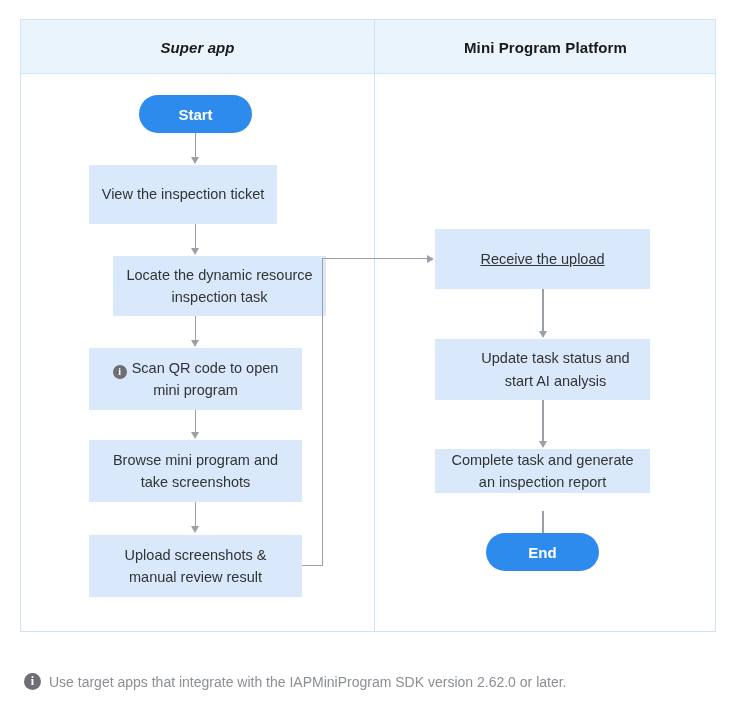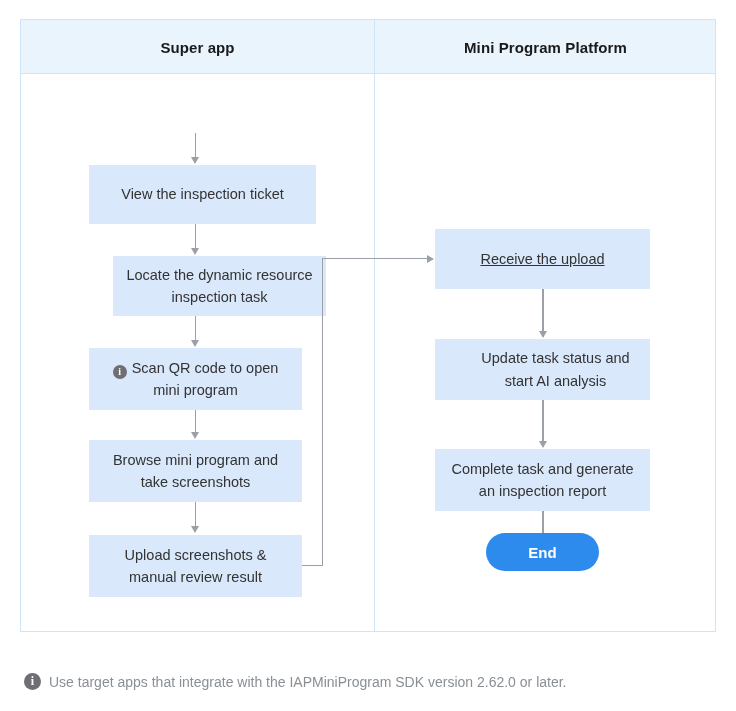--- a/index.html
+++ b/index.html
@@ -30,21 +30,21 @@
   .col-divider{
     position:absolute;left:353px;top:0;width:1px;height:611px;
     background:#cfe4f6;
   }
   .hdr-cell{
     position:absolute;top:0;height:54px;
     display:flex;align-items:center;justify-content:center;
     font-size:15px;font-weight:bold;color:#1a1a1a;
     letter-spacing:.1px;
   }
-  .hdr-left{left:0;width:353px;}
+  .hdr-left{left:0;width:353px;font-style:italic;}
   .hdr-right{left:354px;width:341px;}
 
   
   .node{
     position:absolute;
     background:#d9e8fb;
     display:flex;align-items:center;justify-content:center;
     text-align:center;
     font-size:14.5px;
     color:#333333;
@@ -116,25 +116,28 @@
   <div class="table">
 
     <div class="table-header"></div>
     <div class="col-divider"></div>
 
     <div class="hdr-cell hdr-left">Super app</div>
 
     <div class="hdr-cell hdr-right">Mini Program Platform</div>
   </div>
 
+  <div class="terminator" style="left:139px;top:95px;width:113px;height:38px;">
+    <span>Start</span>
+  </div>
 
   <div class="conn v" style="left:194.8px;top:133px;height:25px;"></div>
   <div class="arrow-down" style="left:191px;top:157px;"></div>
 
-  <div class="node" style="left:89px;top:165px;width:227px;height:59px;">
+  <div class="node" style="left:89px;top:165px;width:188px;height:59px;">
     <span class="txt">View the inspection ticket</span>
   </div>
 
   <div class="conn v" style="left:194.8px;top:224px;height:25px;"></div>
   <div class="arrow-down" style="left:191px;top:248px;"></div>
 
   <div class="node" style="left:89px;top:256px;width:213px;height:60px;margin-left:24px;">
     <span class="txt">Locate the dynamic resource inspection task</span>
   </div>
 
@@ -173,21 +176,21 @@
   <div class="conn v" style="left:542.3px;top:289px;height:43px;"></div>
   <div class="arrow-down" style="left:538.5px;top:331px;"></div>
 
   <div class="node" style="left:435px;top:339px;width:215px;height:61px;padding-left:36px;">
     <span class="txt">Update task status and start AI analysis</span>
   </div>
 
   <div class="conn v" style="left:542.3px;top:400px;height:42px;"></div>
   <div class="arrow-down" style="left:538.5px;top:441px;"></div>
 
-  <div class="node" style="left:435px;top:449px;width:215px;height:62px;justify-content:center;">
+  <div class="node" style="left:435px;top:449px;width:215px;height:44px;justify-content:center;">
     <span class="txt">Complete task and generate an inspection report</span>
   </div>
 
   <div class="conn v" style="left:542.3px;top:511px;height:43px;"></div>
   <div class="arrow-down" style="left:538.5px;top:553px;"></div>
 
   <div class="terminator" style="left:486px;top:533px;width:113px;height:38px;align-items:center;">
     <span>End</span>
   </div>
 

